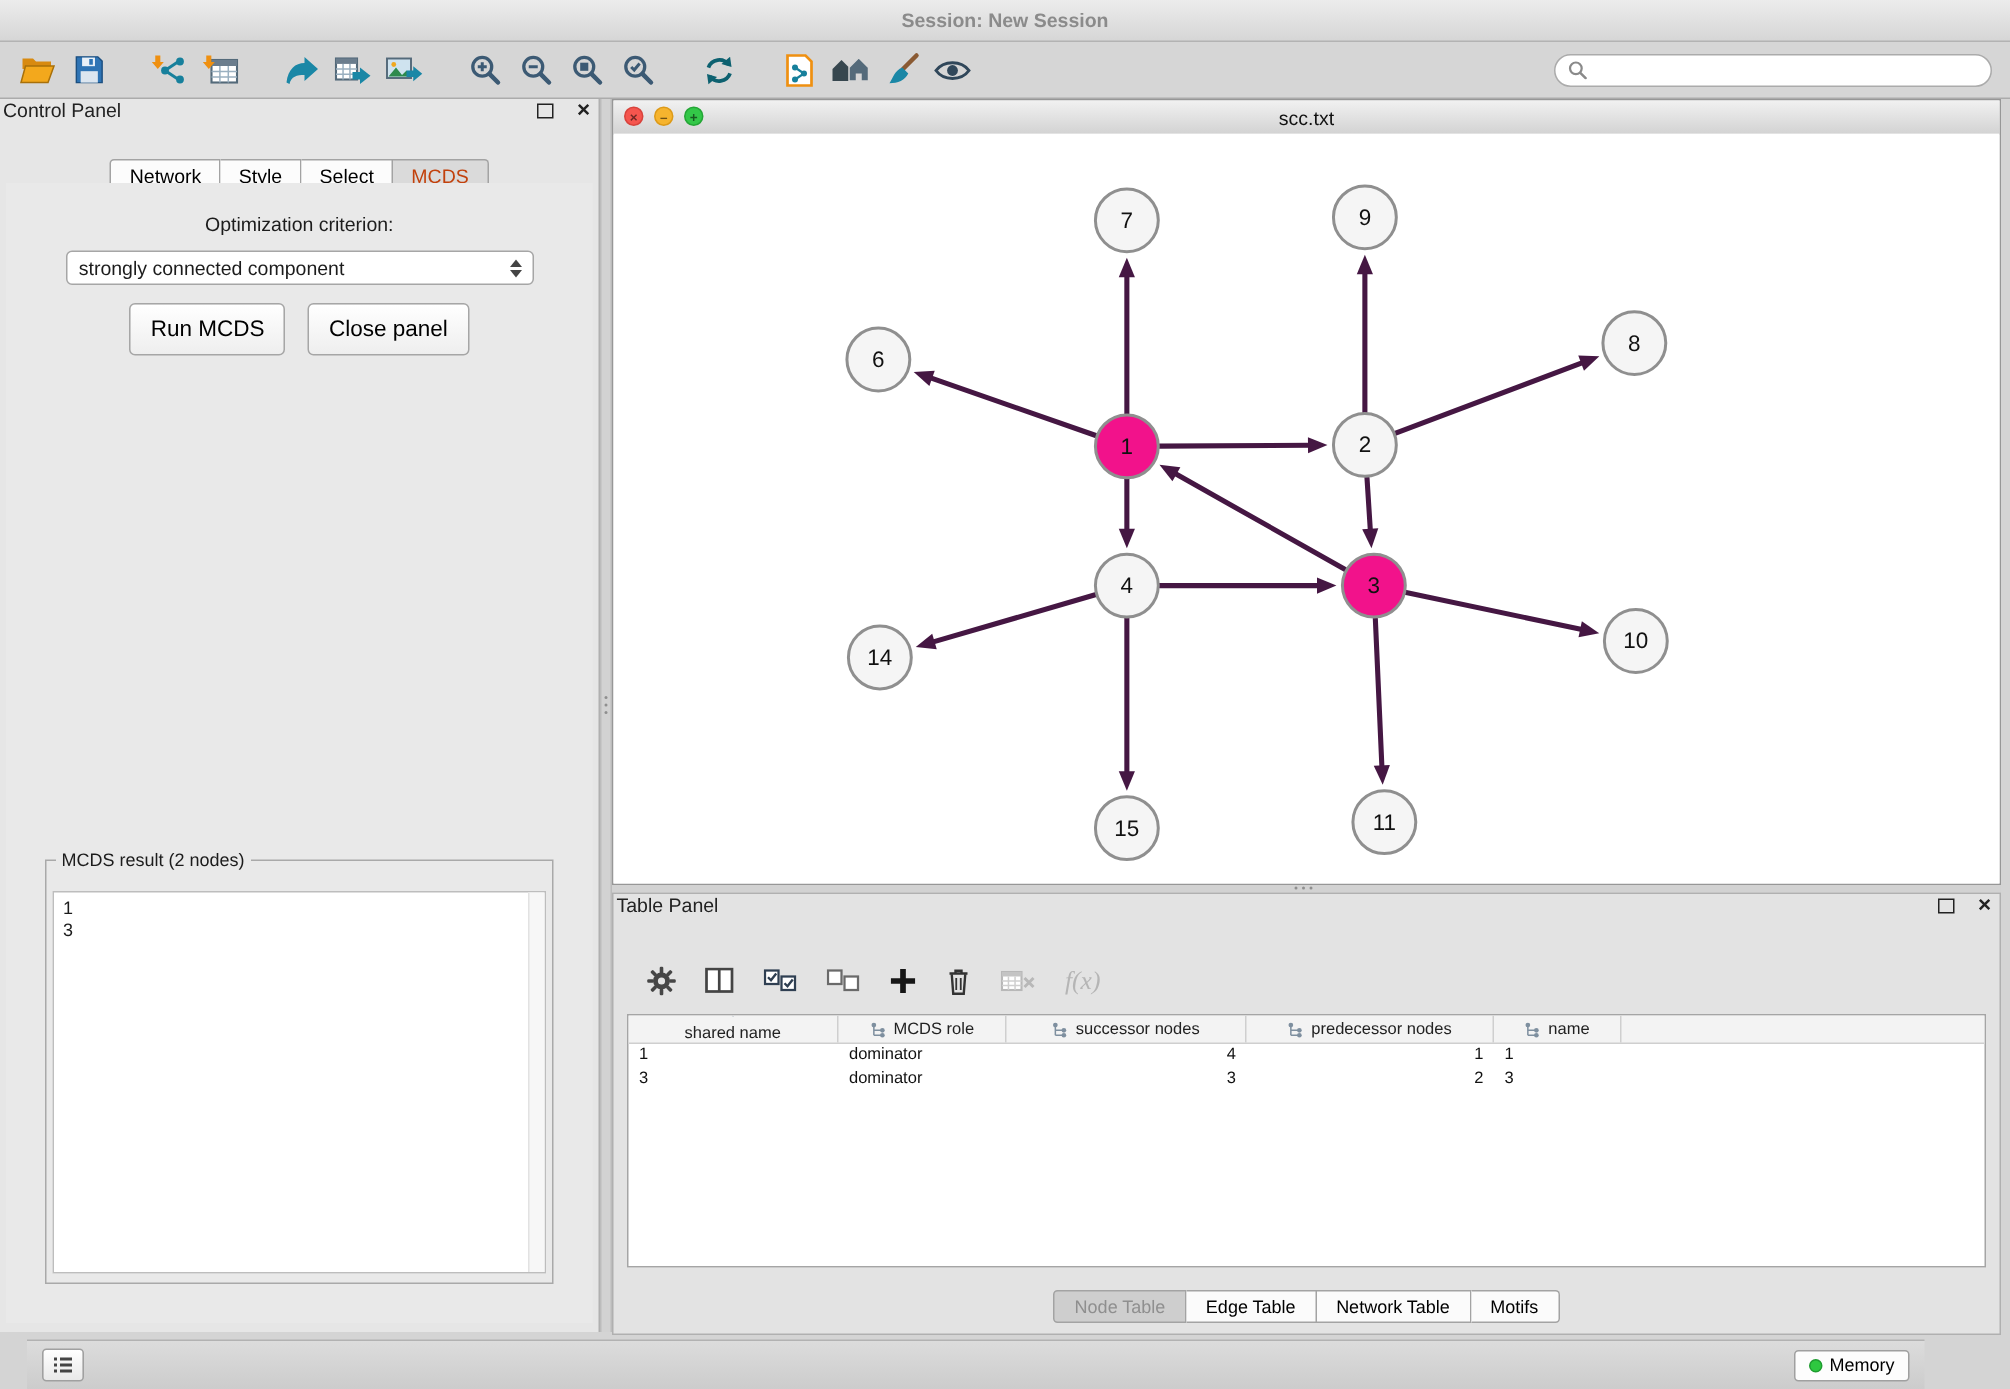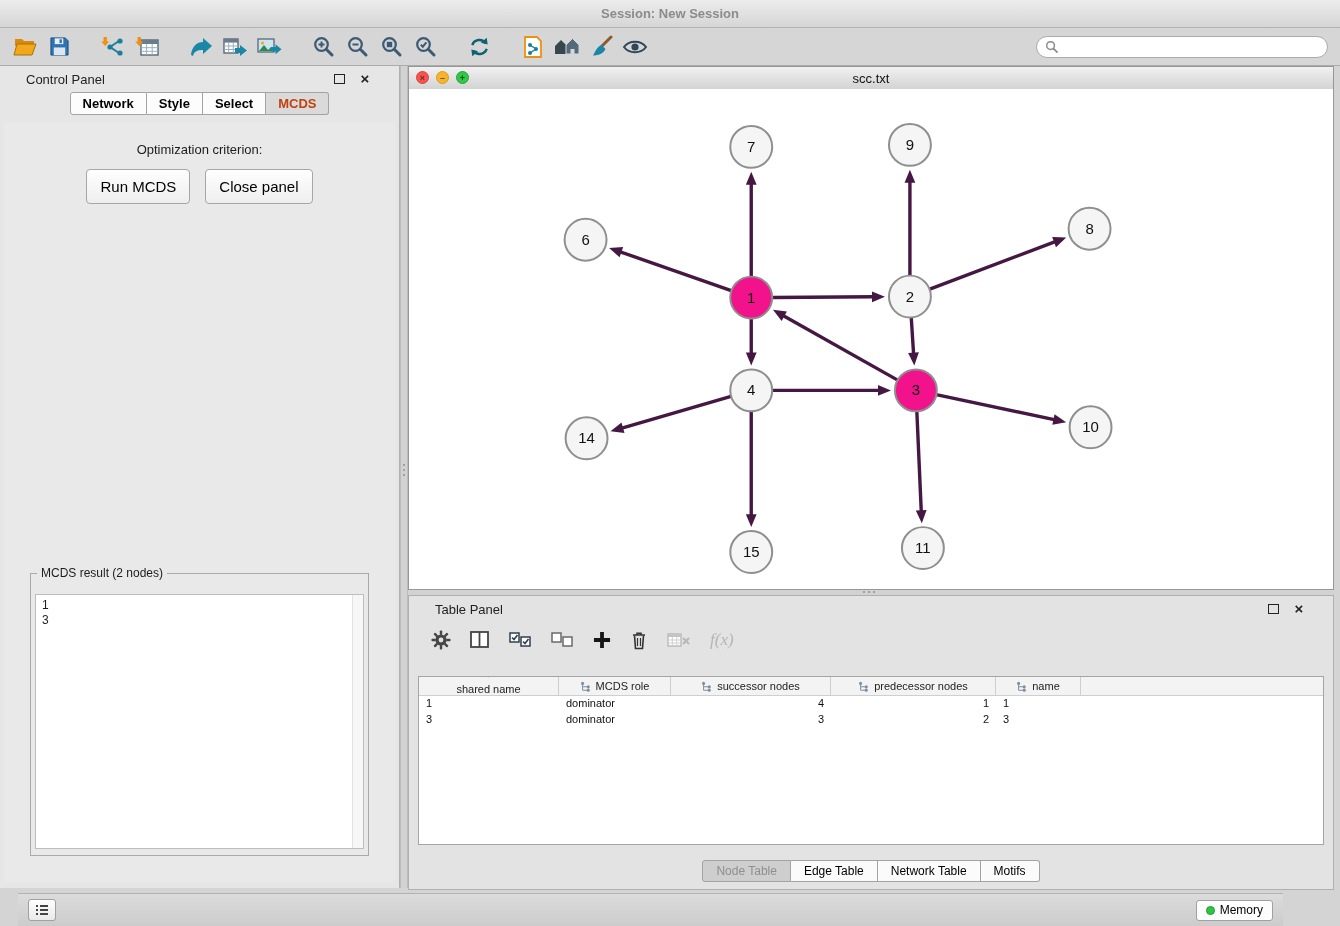--- a/index.html
+++ b/index.html
@@ -18,27 +18,27 @@
     border-bottom:1px solid #ababab;display:flex;align-items:center;padding-left:8px;box-sizing:border-box;}
   .tbtn{width:34px;height:30px;border:none;background:transparent;display:flex;align-items:center;justify-content:center;padding:0;}
   .tgap{width:20px}
   .search-wrap{margin-left:auto;margin-right:12px;width:292px;height:22px;background:#fff;border:1px solid #ababab;
     border-radius:12px;display:flex;align-items:center;padding:0 8px;box-sizing:border-box;}
   .search-wrap input{border:none;outline:none;flex:1;font:12px "Liberation Sans",sans-serif;background:transparent;margin-left:6px;}
 
   
   .cp{position:absolute;left:0;top:66px;width:400px;height:822px;background:#e6e6e6;
     border-right:1px solid #b0b0b0;box-sizing:border-box;}
-  .panel-header{height:26px;display:flex;align-items:center;padding:0 26px;font-size:13px;color:#222;gap:10px;}
+  .panel-header{height:40px;display:flex;padding:0 2px;font-size:13px;color:#222;gap:10px;}
   .panel-header .spacer{flex:1}
   .winbtn{width:16px;height:16px;display:flex;align-items:center;justify-content:center;background:none;border:none;padding:0;color:#222;}
   .float-square{width:9px;height:8px;border:1.5px solid #222;display:inline-block}
   .close-x{font-size:15px;font-weight:bold;line-height:14px}
   .cp-tabs{display:flex;justify-content:center;}
-  .cp-tab{font-size:13px;padding:3px 12px;background:#fcfcfc;border:1px solid #a3a3a3;border-left:none;font-weight:bold;}
+  .cp-tab{font-size:13px;padding:3px 12px;background:#fcfcfc;border:1px solid #a3a3a3;border-left:none;}
   .cp-tab:first-child{border-left:1px solid #a3a3a3;border-radius:3px 0 0 3px}
   .cp-tab:last-child{border-radius:0 3px 3px 0}
   .cp-tab.active{background:#dadada;color:#c2410c;}
   .cp-body{position:absolute;left:4px;right:4px;top:56px;bottom:6px;background:#e9e9e9;}
   .opt-label{text-align:center;margin-top:20px;font-size:13px;}
   .dropdown{margin:10px auto 0;width:312px;height:23px;background:#fff;border:1px solid #a6a6a6;border-radius:4px;
     display:flex;align-items:center;padding:0 4px 0 8px;box-sizing:border-box;font-size:13px;}
   .dd-value{flex:1}
   .spin{display:flex;flex-direction:column;gap:2px;margin-right:3px}
   .tri-up{width:0;height:0;border-left:4px solid transparent;border-right:4px solid transparent;border-bottom:5px solid #444;}
@@ -245,20 +245,27 @@
     <button class="winbtn close-x">×</button>
   </div>
   <div class="cp-tabs">
     <button class="cp-tab">Network</button>
     <button class="cp-tab">Style</button>
     <button class="cp-tab">Select</button>
     <button class="cp-tab active">MCDS</button>
   </div>
   <div class="cp-body">
     <div class="opt-label">Optimization criterion:</div>
+    <div class="dropdown">
+      <span class="dd-value">strongly connected component</span>
+      <span class="spin">
+          <span class="tri-up"></span>
+          <span class="tri-down"></span>
+        </span>
+    </div>
     <div class="btn-row">
       <button class="btn">Run MCDS</button>
       <button class="btn">Close panel</button>
     </div>
     <fieldset class="mcds-result">
       <legend>MCDS result (2 nodes)</legend>
       <div class="result-box">
         <div class="result-text" id="mcds-result-text">1
 3</div>
         <div class="result-scroll"></div>

